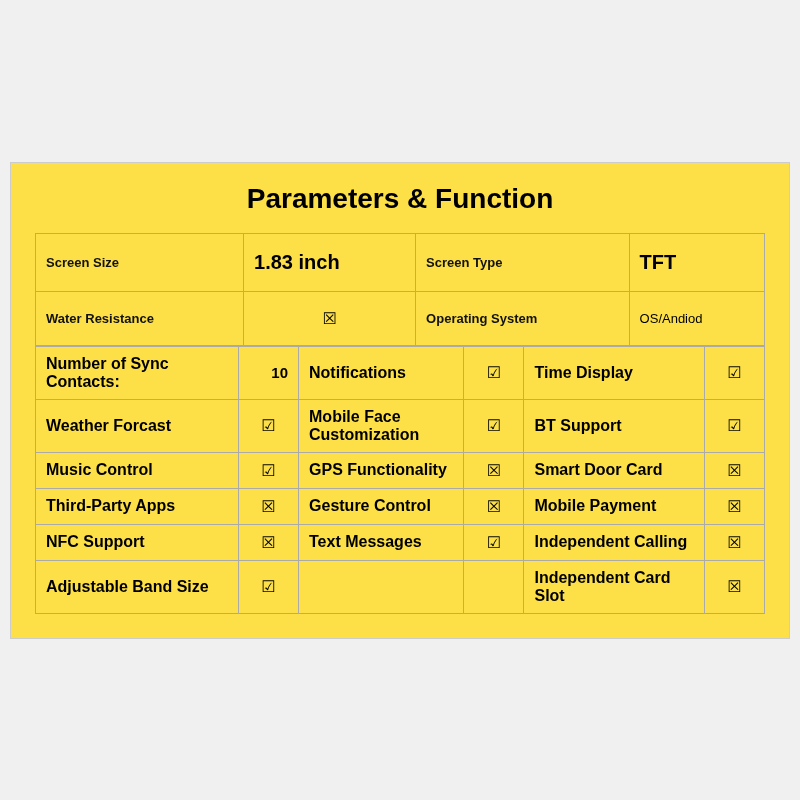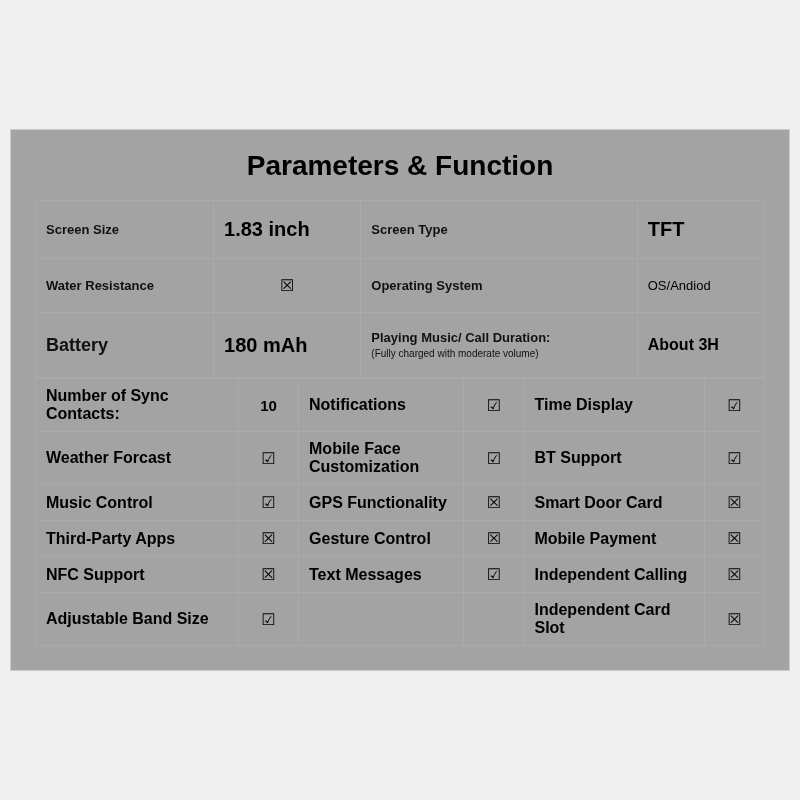--- a/index.html
+++ b/index.html
@@ -6,21 +6,21 @@
     body {
       background: #f0f0f0;
       display: flex;
       justify-content: center;
       align-items: center;
       min-height: 100vh;
       font-family: Arial, sans-serif;
     }
     .container {
       width: 780px;
-      background: #a3a3a3;
+      background: #fde047;
       border: 1px solid #ccc;
       padding: 20px 24px 24px;
     }
     .page-title {
       text-align: center;
       font-size: 28px;
       font-weight: bold;
       margin-bottom: 18px;
     }
     table.main-table {
@@ -85,40 +85,31 @@
       <td class="value-large">1.83 inch</td>
       <td class="label">Screen Type</td>
       <td class="value-large">TFT</td>
     </tr>
     <tr>
       <td class="label">Water Resistance</td>
       <td class="check-cell check-no"></td>
       <td class="label">Operating System</td>
       <td>OS/Andiod</td>
     </tr>
-    <tr>
-      <td class="label" style="font-size:18px; font-weight:bold;">Battery</td>
-      <td class="value-large">180 mAh</td>
-      <td class="label">
-        <span>Playing Music/ Call Duration:</span><br>
-        <span class="small-note">(Fully charged with moderate volume)</span>
-      </td>
-      <td class="value-medium">About 3H</td>
-    </tr>
   </tbody>
     </table>
 
   <table class="feature-table" style="margin-top:0;">
 
     <tbody>
         <tr>
       <td style="width:27%;">
         <span class="feature-label">Number of Sync Contacts:</span>
       </td>
-      <td style="width:8%; text-align:center;" class="bold-val">10</td>
+      <td style="width:8%; text-align:right;" class="bold-val">10</td>
       <td style="width:22%;" class="feature-label">Notifications</td>
       <td style="width:8%; text-align:center;" class="check-cell check-yes"></td>
       <td style="width:24%;" class="feature-label">Time Display</td>
       <td style="width:8%; text-align:center;" class="check-cell check-yes"></td>
     </tr>
 
 
     <tr>
       <td class="feature-label">Weather Forcast</td>
       <td class="check-cell check-yes"></td>

